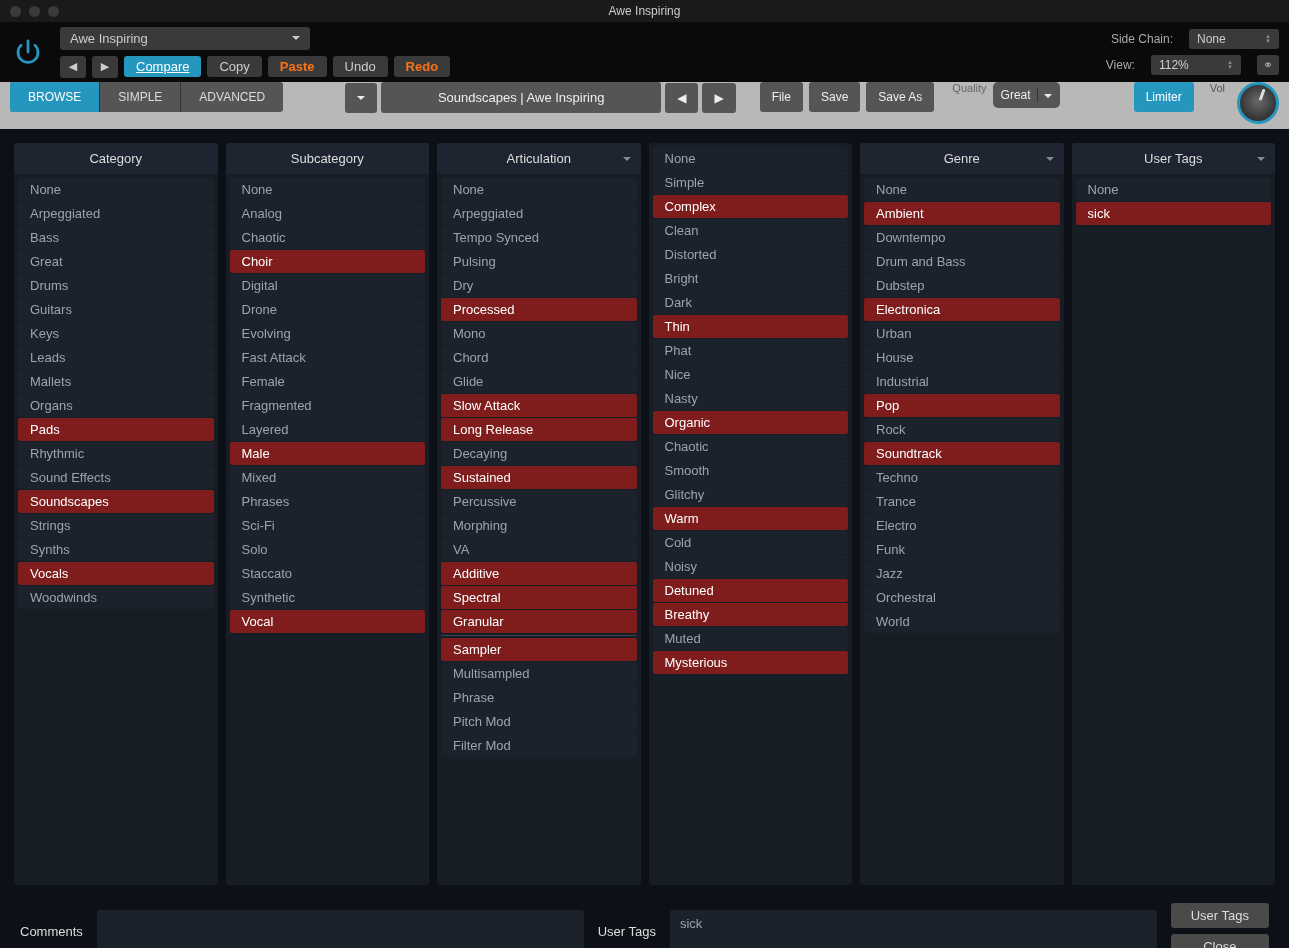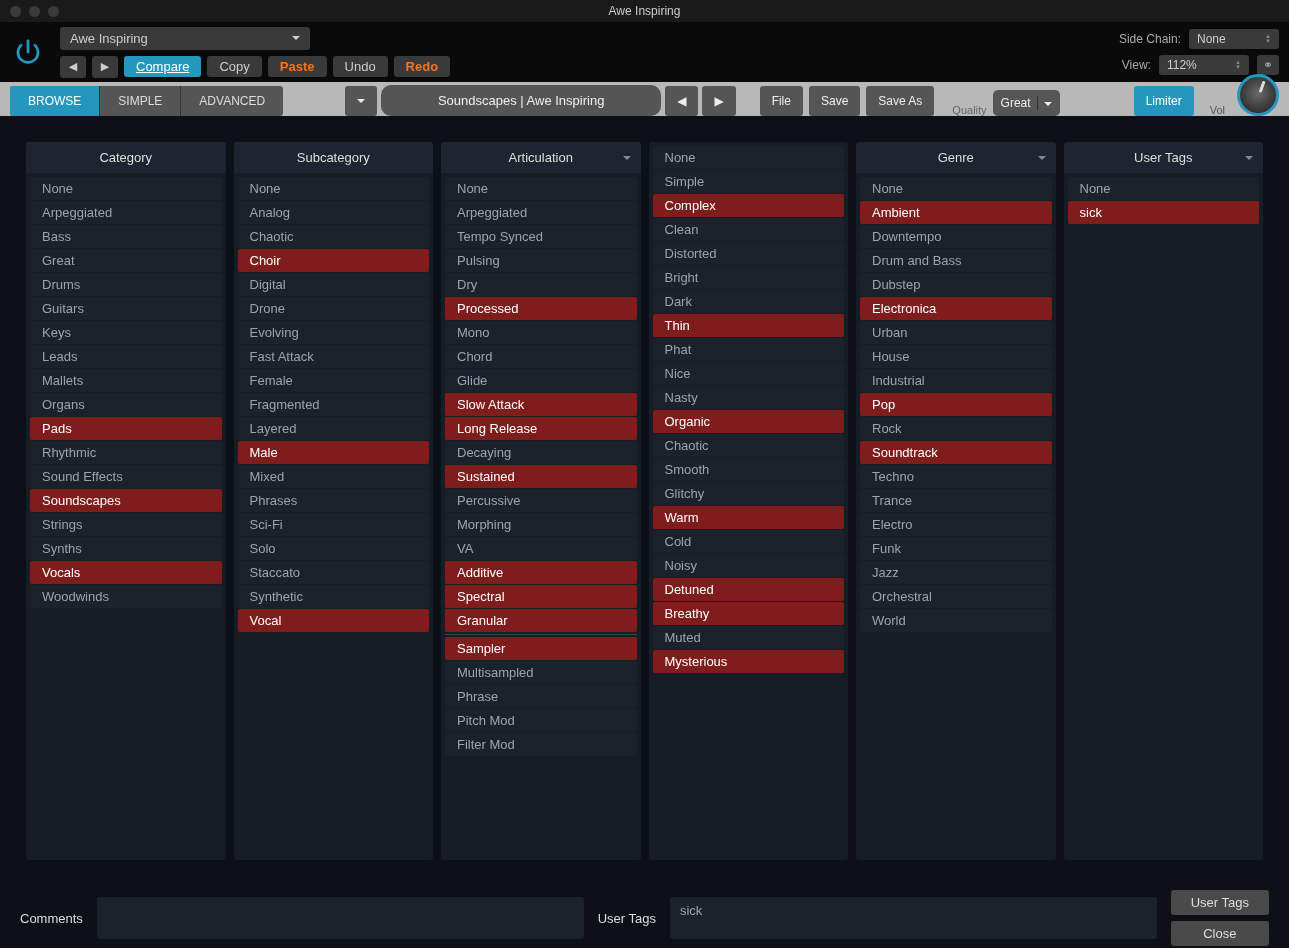--- a/index.html
+++ b/index.html
@@ -15,42 +15,42 @@
 .power-icon svg { stroke: #2596be; }
 .host-left { display: flex; flex-direction: column; gap: 6px; flex: 0 0 auto; }
 .host-left-row { display: flex; gap: 6px; align-items: center; }
 .preset-dropdown { background: #3a3a3a; color: #ccc; padding: 4px 10px; border-radius: 3px; width: 250px; display: flex; justify-content: space-between; align-items: center; font-size: 13px; }
 .nav-btn { background: #3a3a3a; color: #ccc; width: 26px; height: 22px; display: flex; align-items: center; justify-content: center; border-radius: 3px; font-size: 11px; }
 .pill-btn { background: #3a3a3a; color: #ccc; padding: 3px 12px; border-radius: 3px; font-size: 13px; }
 .pill-btn.blue { background: #2596be; color: #fff; text-decoration: underline; }
 .pill-btn.dim { color: #f97316; font-weight: bold; }
 .host-spacer { flex: 1; }
 .host-right { display: flex; flex-direction: column; gap: 6px; align-items: flex-end; }
-.host-right-row { display: flex; gap: 8px; align-items: center; font-size: 12px; color: #aaa; }
+.host-right-row { display: flex; gap: 16px; align-items: center; font-size: 12px; color: #aaa; }
 .side-chain-select, .view-select { background: #3a3a3a; color: #ccc; padding: 3px 8px; border-radius: 3px; display: flex; align-items: center; gap: 6px; min-width: 90px; justify-content: space-between; }
 .link-icon { background: #3a3a3a; padding: 3px 6px; border-radius: 3px; font-size: 12px; }
 
-.plugin-toolbar { height: 34px; background: #b8b8b8; display: flex; align-items: flex-end; padding: 0 10px; gap: 6px; }
+.plugin-toolbar { height: 47px; background: #b8b8b8; display: flex; align-items: flex-start; padding: 0 10px; gap: 6px; }
 .mode-tabs { display: flex; background: #555; border-radius: 3px; overflow: hidden; }
 .mode-tab { padding: 8px 18px; color: #ddd; font-size: 12px; font-weight: 500; border-right: 1px solid #333; }
 .mode-tab:last-child { border-right: none; }
 .mode-tab.active { background: #2596be; color: #fff; }
 .toolbar-gap { width: 50px; }
 .preset-nav { display: flex; gap: 4px; align-items: center; }
-.preset-display { background: #555; color: #eee; padding: 8px 16px; border-radius: 10px; min-width: 280px; text-align: center; font-size: 13px; }
+.preset-display { background: #555; color: #eee; padding: 8px 16px; border-radius: 3px; min-width: 280px; text-align: center; font-size: 13px; }
 .tb-btn { background: #555; color: #eee; padding: 8px 12px; border-radius: 3px; font-size: 12px; min-width: 28px; text-align: center; }
 .tb-btn.blue { background: #2596be; color: #fff; }
 .quality-label { color: #666; font-size: 11px; margin-left: 12px; }
 .quality-select { background: #555; color: #eee; padding: 6px 8px; border-radius: 5px; font-size: 12px; display: flex; align-items: center; gap: 6px; }
 .vol-label { color: #555; font-size: 11px; margin-left: 10px; }
 .vol-knob { width: 42px; height: 42px; border-radius: 50%; background: radial-gradient(circle at 50% 45%, #6a6a6a 0%, #3a3a3a 60%, #222 100%); border: 3px solid #2596be; position: relative; margin-left: 6px; }
 .vol-knob::after { content: ''; position: absolute; width: 3px; height: 12px; background: #ddd; top: 3px; left: 50%; transform: translateX(-50%) rotate(20deg); transform-origin: 50% 18px; border-radius: 2px; }
 .toolbar-spacer { flex: 1; }
 
-.browser { display: flex; gap: 8px; padding: 26px; background: #0d1117; height: 770px; }
+.browser { display: flex; gap: 8px; padding: 14px; background: #0d1117; height: 770px; }
 .column { flex: 1; background: #171d25; border-radius: 3px; display: flex; flex-direction: column; overflow: hidden; }
 .column-header { padding: 8px 12px; color: #ddd; font-size: 13px; text-align: center; background: #1e2530; display: flex; justify-content: center; align-items: center; position: relative; }
 .column-header .chev { position: absolute; right: 10px; color: #888; font-size: 10px; }
 .column-list { flex: 1; overflow-y: auto; padding: 4px; }
 .list-item { padding: 4px 12px; color: #9aa4b0; font-size: 13px; border-radius: 2px; margin-bottom: 1px; background: #1b222c; }
 .list-item.selected { background: #7f1d1d; color: #fff; }
 .divider-line { height: 1px; background: #3a4450; margin: 2px 0; }
 
 .bottom-bar { height: 64px; background: #0d1117; display: flex; align-items: center; padding: 0 20px; gap: 14px; }
 .bottom-label { color: #ddd; font-size: 13px; }

